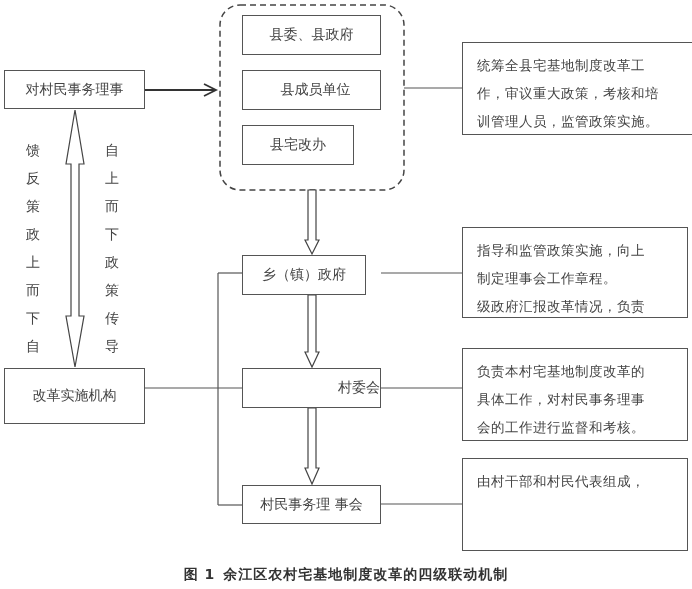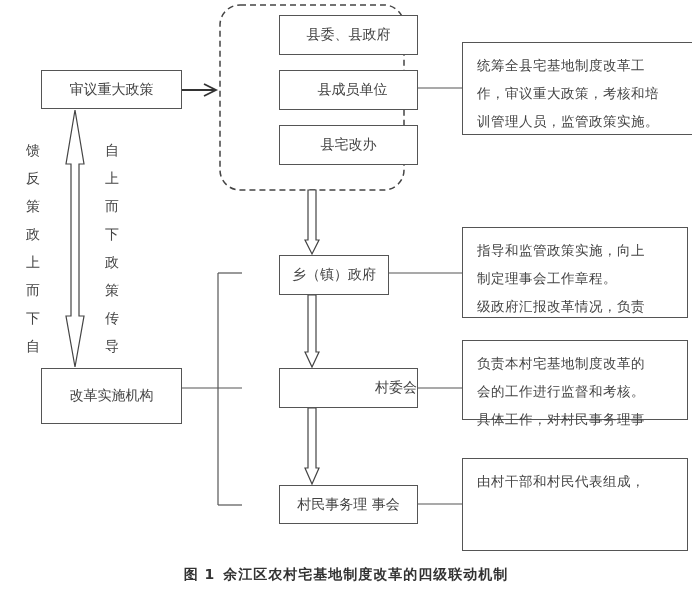--- a/index.html
+++ b/index.html
@@ -1,20 +1,20 @@
 <!DOCTYPE html>
 <html><head>
 <meta charset="utf-8">
 <style>
   html, body { margin: 0; padding: 0; background: #ffffff; }
   body { width: 692px; height: 589px; position: relative; overflow: hidden;
          font-family: "DejaVu Serif", "Liberation Serif", serif; color: #444; }
   .box { position: absolute; box-sizing: border-box; border: 1.5px solid #555;
          background: #fff; display: flex; align-items: center; justify-content: center;
-         font-size: 14px; color: #444; margin-left: 37px; }
+         font-size: 14px; color: #444; }
   .desc { position: absolute; box-sizing: border-box; border: 1.5px solid #555;
           background: #fff; font-size: 13.5px; line-height: 28px; color: #444;
           padding: 8px 10px 6px 14px; letter-spacing: 0.5px; }
   .vtext { position: absolute; font-size: 14px; color: #444; width: 16px;
            line-height: 28px; text-align: center; }
   .vtext span { display: block; }
   svg.lines { position: absolute; left: 0; top: 0; }
   .caption { position: absolute; left: 0; top: 566px; width: 692px; text-align: center;
              font-family: "DejaVu Sans", "Liberation Sans", sans-serif; font-weight: bold;
              font-size: 14px; color: #333; letter-spacing: 1px; }
@@ -42,30 +42,30 @@
   <line x1="218" y1="273" x2="242" y2="273" stroke="#555" stroke-width="1.2"></line>
   <line x1="218" y1="505" x2="242" y2="505" stroke="#555" stroke-width="1.2"></line>
   <line x1="145" y1="388" x2="242" y2="388" stroke="#555" stroke-width="1.2"></line>
 
   <line x1="381" y1="273" x2="462" y2="273" stroke="#555" stroke-width="1.2"></line>
   <line x1="381" y1="388" x2="462" y2="388" stroke="#555" stroke-width="1.2"></line>
   <line x1="381" y1="504" x2="462" y2="504" stroke="#555" stroke-width="1.2"></line>
 </svg>
 
 <div class="box" style="left:4px;top:70px;width:141px;height:39px;">
-  <span>审议重大政策</span>
+  <span>对村民事务理事</span>
 </div>
 
 <div class="box" style="left:242px;top:15px;width:139px;height:40px;">
   <span>县委、县政府</span>
 </div>
 <div class="box" style="left:242px;top:70px;width:139px;height:40px;padding-left:8px;">
   <span>县成员单位</span>
 </div>
-<div class="box" style="left:242px;top:125px;width:139px;height:40px;">
+<div class="box" style="left:242px;top:125px;width:112px;height:40px;">
   <span>县宅改办</span>
 </div>
 
 <div class="desc" style="left:462px;top:42px;width:252px;height:93px;">
   <div>统筹全县宅基地制度改革工</div>
   <div>作，审议重大政策，考核和培</div>
   <div>训管理人员，监管政策实施。</div>
 </div>
 
 <div class="vtext" style="left:25px;top:136px;">
@@ -86,39 +86,39 @@
   <span>政</span>
   <span>策</span>
   <span>传</span>
   <span>导</span>
 </div>
 
 <div class="box" style="left:4px;top:368px;width:141px;height:56px;">
   <span>改革实施机构</span>
 </div>
 
-<div class="box" style="left:242px;top:255px;width:110px;height:40px;">
+<div class="box" style="left:242px;top:255px;width:124px;height:40px;">
   <span>乡（镇）政府</span>
 </div>
 <div class="box" style="left:242px;top:368px;width:139px;height:40px;justify-content:flex-end;">
   <span>村委会</span>
 </div>
 <div class="box" style="left:242px;top:485px;width:139px;height:39px;">
   <span>村民事务理 事会</span>
 </div>
 
 <div class="desc" style="left:462px;top:227px;width:226px;height:91px;">
   <div>指导和监管政策实施，向上</div>
   <div>制定理事会工作章程。</div>
   <div>级政府汇报改革情况，负责</div>
 </div>
-<div class="desc" style="left:462px;top:340px;width:226px;height:80px;">
+<div class="desc" style="left:462px;top:348px;width:226px;height:93px;">
   <div>负责本村宅基地制度改革的</div>
+  <div>具体工作，对村民事务理事</div>
   <div>会的工作进行监督和考核。</div>
-  <div>具体工作，对村民事务理事</div>
 </div>
 <div class="desc" style="left:462px;top:458px;width:226px;height:93px;">
   <div>由村干部和村民代表组成，</div>
 </div>
 
 <div class="caption">
   <span class="num">图 1</span><span>余江区农村宅基地制度改革的四级联动机制</span>
 </div>
 
 </body></html>

